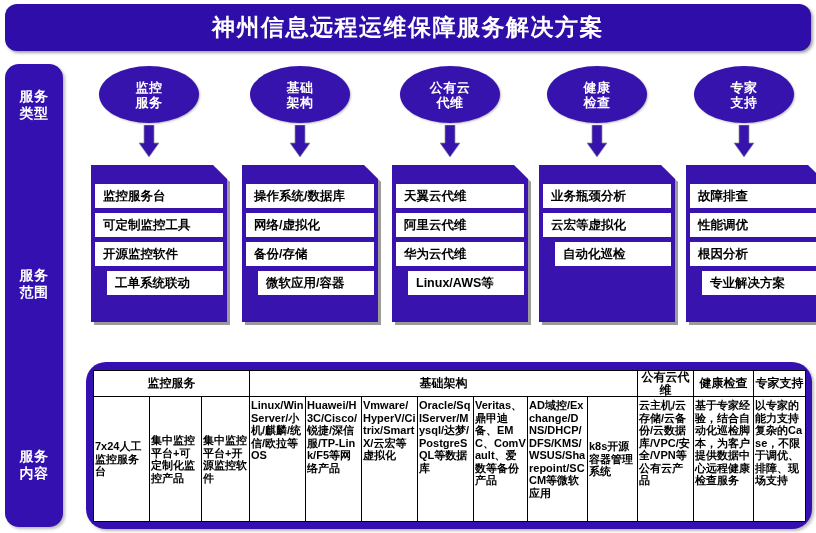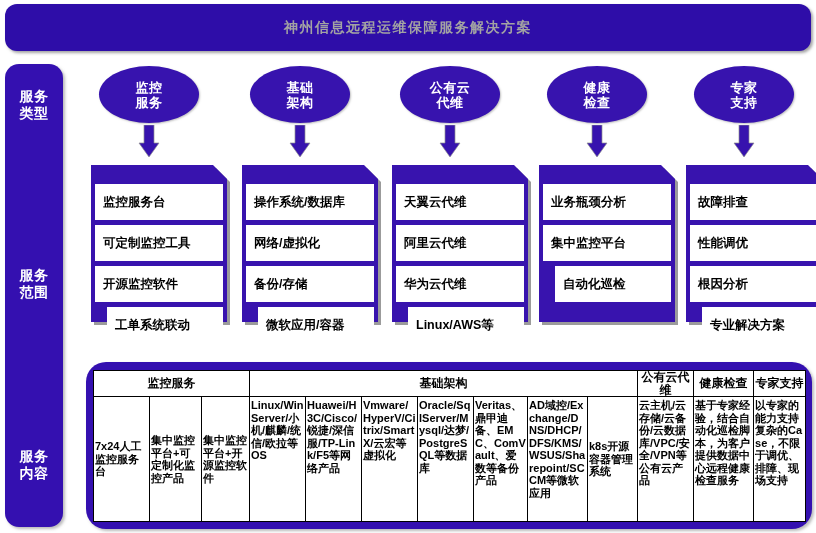--- a/index.html
+++ b/index.html
@@ -24,22 +24,22 @@
     width: 806px;
     height: 47px;
     background: #2E0DA8;
     border-radius: 12px;
     box-shadow: 2px 2px 3px rgba(90,90,90,0.55);
     display: flex;
     align-items: center;
     justify-content: center;
   }
   #title-bar .t {
-    color: #a3a3a3;
-    font-size: 14px;
+    color: #ffffff;
+    font-size: 23px;
     font-weight: bold;
     letter-spacing: 1.5px;
   }
 
   
   #sidebar {
     position: absolute;
     left: 5px;
     top: 64px;
     width: 58px;
@@ -116,21 +116,21 @@
     box-sizing: border-box;
   }
   .scope-panel .items {
     position: absolute;
     left: 4px;
     top: 19px;
     width: 128px;
   }
   .scope-item {
     background: #ffffff;
-    height: 36px;
+    height: 24px;
     margin-bottom: 5px;
     display: flex;
     align-items: center;
     padding-left: 8px;
     box-sizing: border-box;
     font-size: 12.5px;
     font-weight: bold;
     color: #000000;
     letter-spacing: 0px;
     white-space: nowrap;
@@ -293,21 +293,21 @@
         <div class="scope-item">阿里云代维</div>
         <div class="scope-item">华为云代维</div>
         <div class="scope-item">Linux/AWS等</div>
       </div>
     </div>
     <div class="scope-panel" style="left: 539px;">
       <div class="shadow"></div>
       <div class="body"></div>
       <div class="items">
         <div class="scope-item">业务瓶颈分析</div>
-        <div class="scope-item">集中监控平台</div>
+        <div class="scope-item">云宏等虚拟化</div>
         <div class="scope-item">自动化巡检</div>
       </div>
     </div>
     <div class="scope-panel" style="left: 686px;">
       <div class="shadow"></div>
       <div class="body"></div>
       <div class="items">
         <div class="scope-item">故障排查</div>
         <div class="scope-item">性能调优</div>
         <div class="scope-item">根因分析</div>

